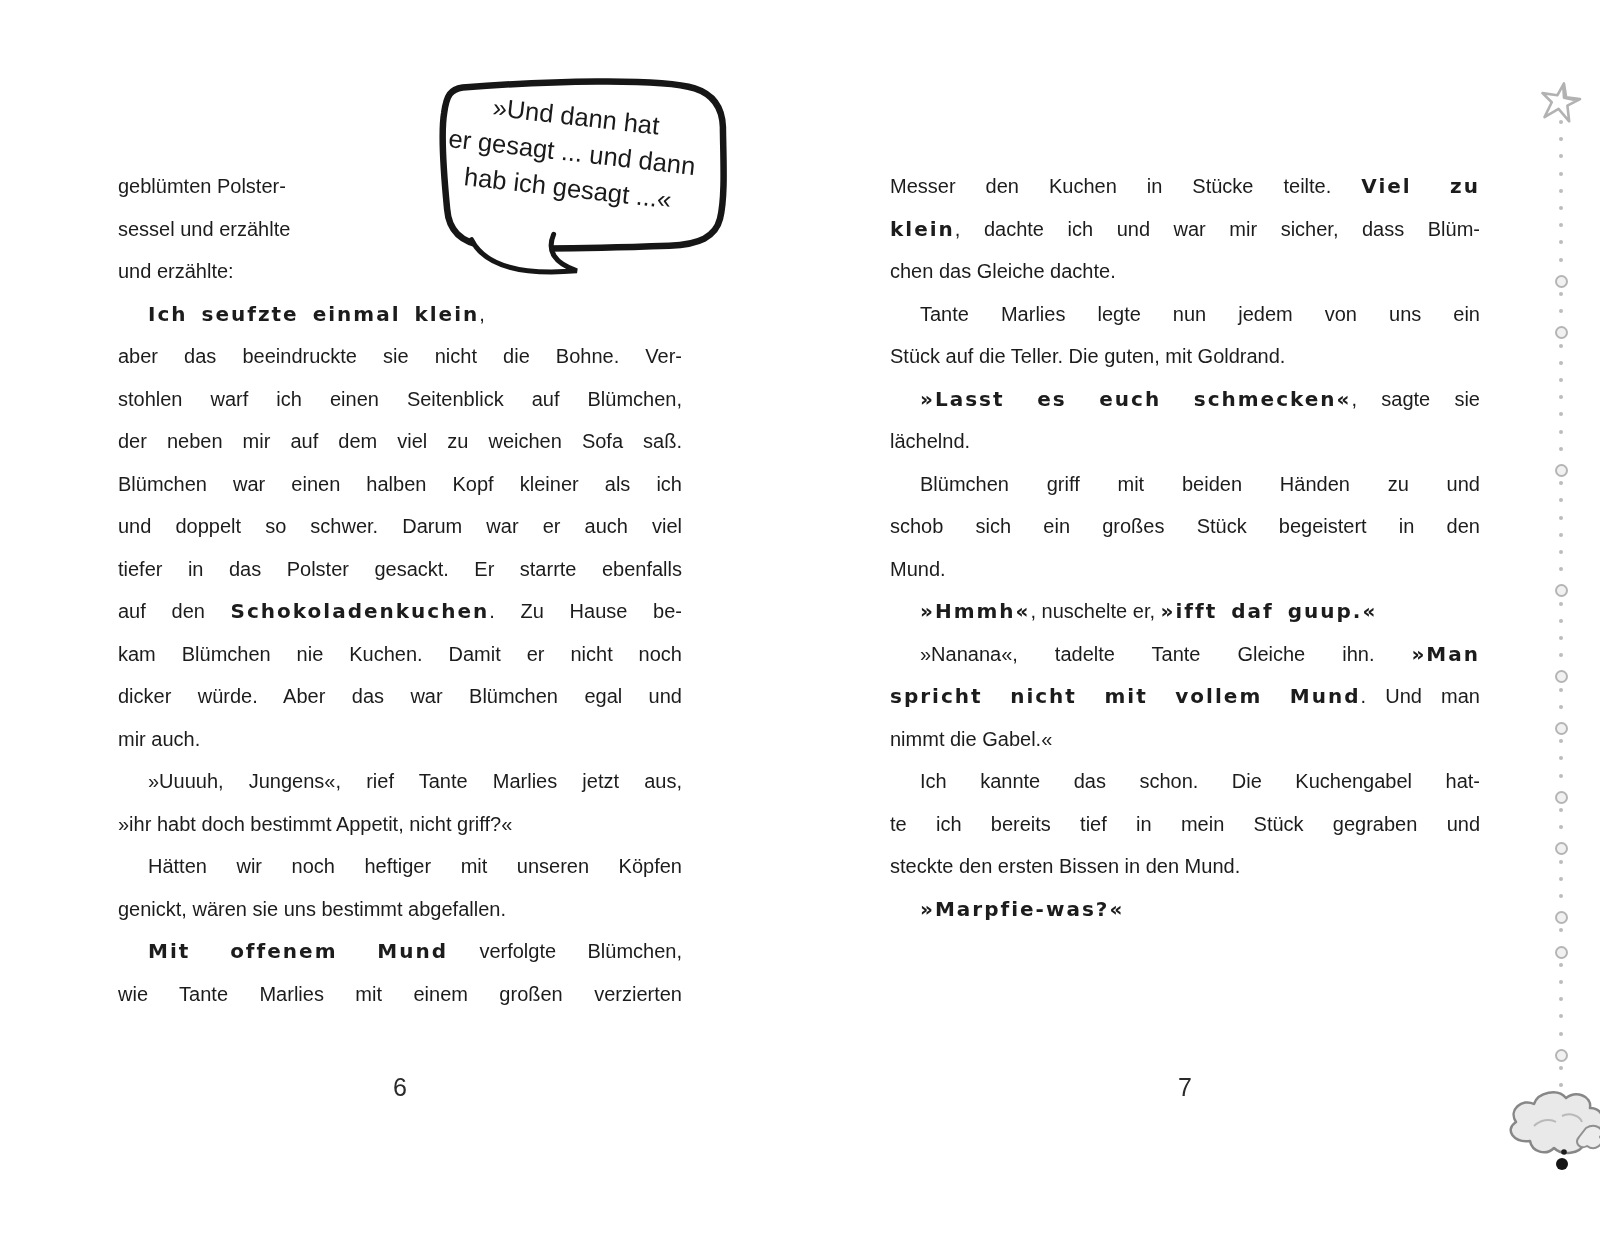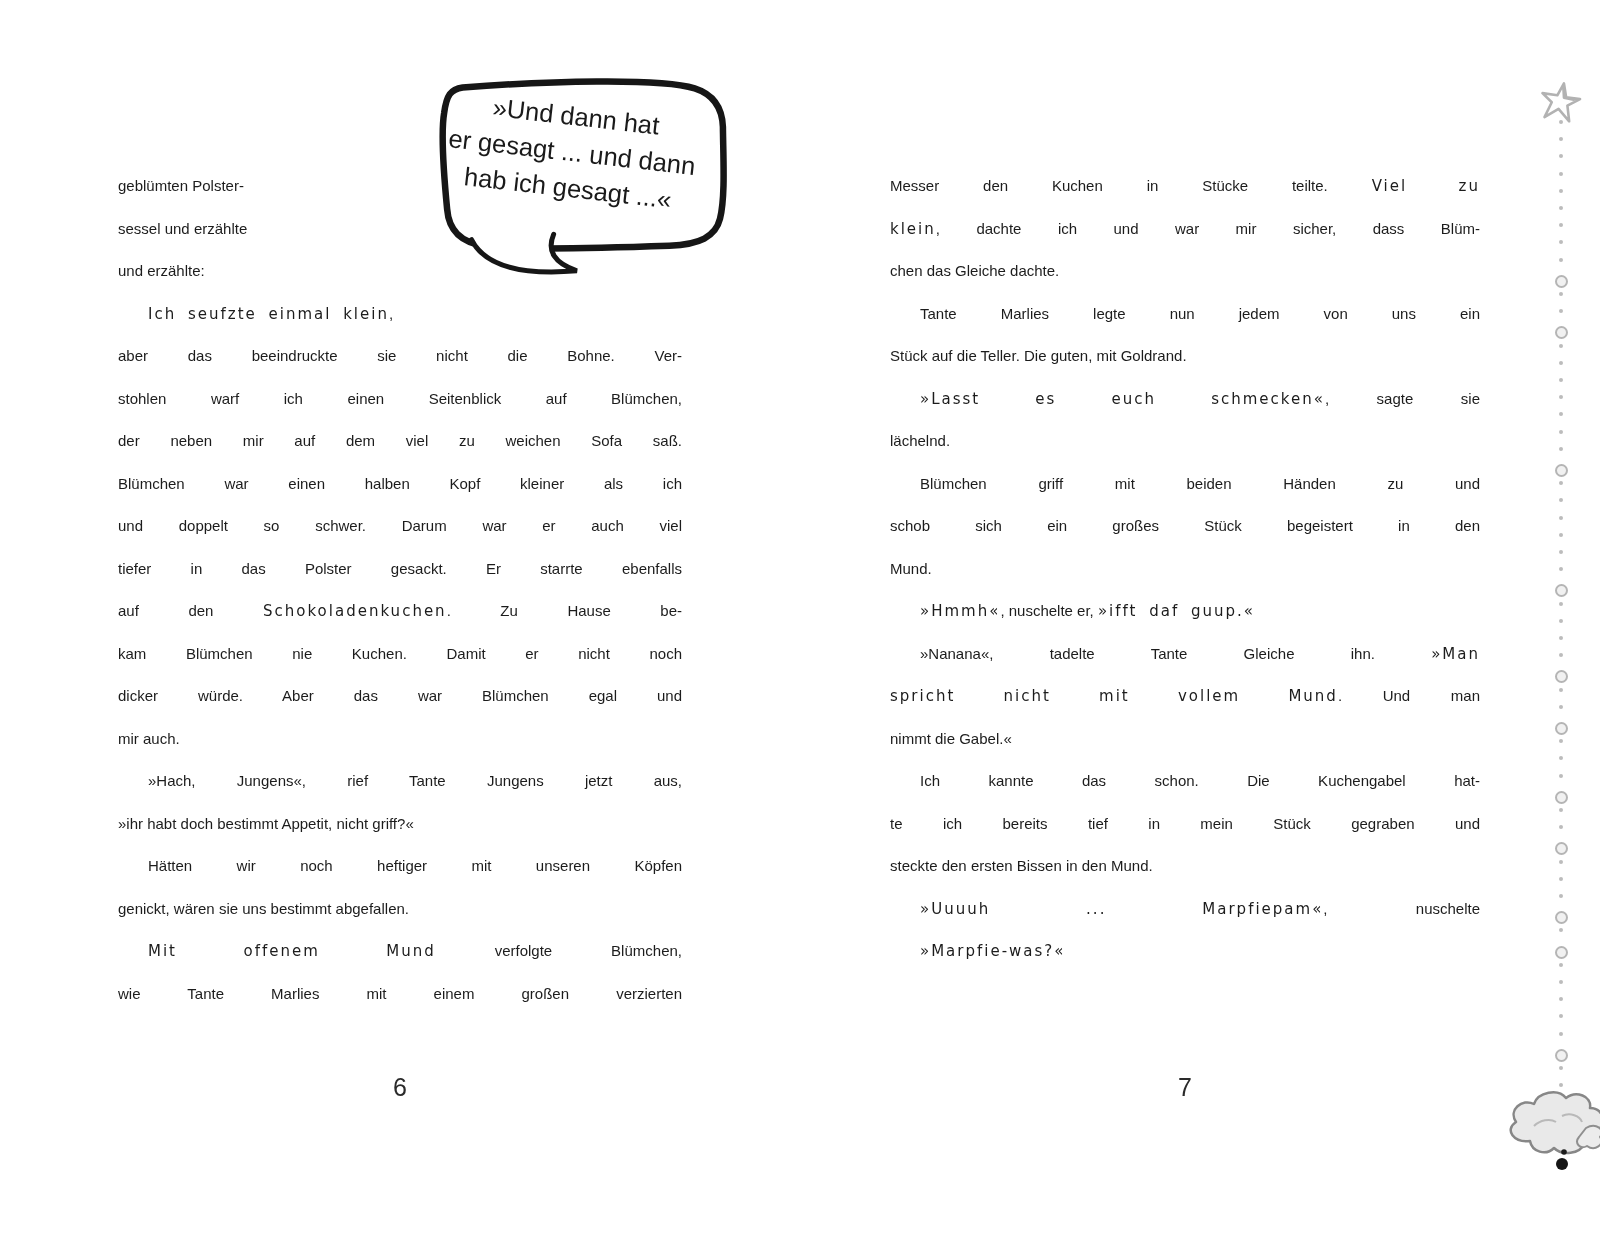--- a/index.html
+++ b/index.html
@@ -3,25 +3,25 @@
 <meta charset="utf-8">
 <style>
   html,body { margin:0; padding:0; background:#ffffff; }
   .canvas {
     position:relative; width:1600px; height:1247px; background:#fff;
     font-family:"Liberation Sans", sans-serif; color:#1c1c1c; overflow:hidden;
   }
   .page { position:absolute; top:165px; }
   #left-page  { left:118px; width:564px; }
   #right-page { left:890px; width:590px; }
-  .line { height:42.5px; line-height:42.5px; font-size:15px; }
+  .line { height:42.5px; line-height:42.5px; font-size:20px; }
   .line.just { text-align:justify; text-align-last:justify; }
   .line.ind  { padding-left:30px; }
   .comic {
-    font-family:"DejaVu Sans", sans-serif; font-weight:400;
+    font-family:"DejaVu Sans", sans-serif; font-weight:700;
     letter-spacing:2px; word-spacing:5px;
   }
   .pagenum {
     position:absolute; top:908px; width:100%; text-align:center;
     font-size:25px; color:#2a2a2a;
   }
   
   #bubble { position:absolute; left:395px; top:74px; width:345px; height:215px; }
   #bubble svg { position:absolute; left:0; top:0; }
   #bubble-text {
@@ -51,21 +51,21 @@
         <div class="line just"><span>aber das beeindruckte sie nicht die Bohne. Ver-</span></div>
         <div class="line just"><span>stohlen warf ich einen Seitenblick auf Blümchen,</span></div>
         <div class="line just"><span>der neben mir auf dem viel zu weichen Sofa saß.</span></div>
         <div class="line just"><span>Blümchen war einen halben Kopf kleiner als ich</span></div>
         <div class="line just"><span>und doppelt so schwer. Darum war er auch viel</span></div>
         <div class="line just"><span>tiefer in das Polster gesackt. Er starrte ebenfalls</span></div>
         <div class="line just"><span>auf den </span><span class="comic">Schokoladenkuchen</span><span>. Zu Hause be-</span></div>
         <div class="line just"><span>kam Blümchen nie Kuchen. Damit er nicht noch</span></div>
         <div class="line just"><span>dicker würde. Aber das war Blümchen egal und</span></div>
         <div class="line"><span>mir auch.</span></div>
-        <div class="line just ind"><span>»Hach, Jungens«, rief Tante Jungens jetzt aus,</span></div>
+        <div class="line just ind"><span>»Uuuuh, Jungens«, rief Tante Marlies jetzt aus,</span></div>
         <div class="line"><span>»ihr habt doch bestimmt Appetit, nicht griff?«</span></div>
         <div class="line just ind"><span>Hätten wir noch heftiger mit unseren Köpfen</span></div>
         <div class="line"><span>genickt, wären sie uns bestimmt abgefallen.</span></div>
         <div class="line just ind"><span class="comic">Mit offenem Mund</span><span> verfolgte Blümchen,</span></div>
         <div class="line just"><span>wie Tante Marlies mit einem großen verzierten</span></div>
       </div>
     <div class="pagenum">6</div>
   </div>
 
   <div id="bubble">
@@ -97,21 +97,20 @@
         <div class="line just ind"><span>Blümchen griff mit beiden Händen zu und</span></div>
         <div class="line just"><span>schob sich ein großes Stück begeistert in den</span></div>
         <div class="line"><span>Mund.</span></div>
         <div class="line ind"><span class="comic">»Hmmh«</span><span>, nuschelte er, </span><span class="comic">»ifft daf guup.«</span></div>
         <div class="line just ind"><span>»Nanana«, tadelte Tante Gleiche ihn. </span><span class="comic">»Man</span></div>
         <div class="line just"><span class="comic">spricht nicht mit vollem Mund</span><span>. Und man</span></div>
         <div class="line"><span>nimmt die Gabel.«</span></div>
         <div class="line just ind"><span>Ich kannte das schon. Die Kuchengabel hat-</span></div>
         <div class="line just"><span>te ich bereits tief in mein Stück gegraben und</span></div>
         <div class="line"><span>steckte den ersten Bissen in den Mund.</span></div>
-        <div class="line just ind"><span class="comic">»Uuuuh ... Marpfiepam«</span><span>, nuschelte</span></div>
         <div class="line ind"><span class="comic">»Marpfie-was?«</span></div>
       </div>
     <div class="pagenum">7</div>
   </div>
 
   <div id="star">
     <svg width="44" height="44" viewBox="0 0 44 44">
       <g transform="rotate(12 22 22)">
         <path d="M22 3 L27 16 L41 15 L30 24 L35 39 L22 29 L10 40 L14 24 L3 17 L18 16 Z
                  M22 6 L25 17 L36 17" fill="none" stroke="#b2b2b2" stroke-width="2.6" stroke-linejoin="round"></path>

